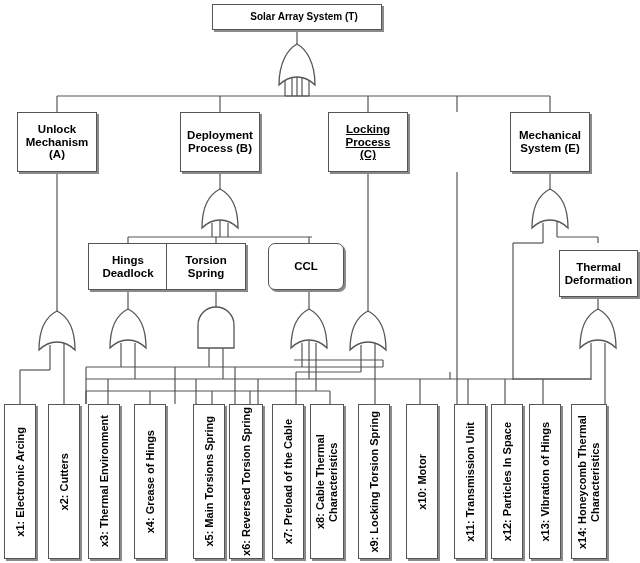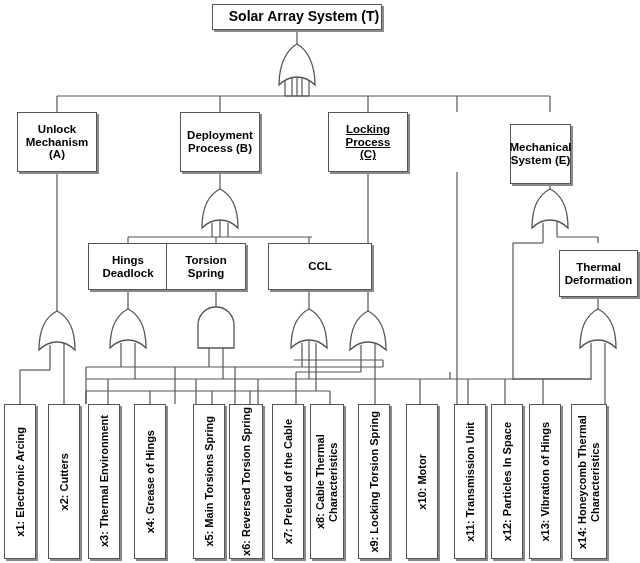--- a/index.html
+++ b/index.html
@@ -3,21 +3,21 @@
 <meta charset="utf-8">
 <style>
   html,body{margin:0;padding:0;background:#fff;}
   body{width:640px;height:563px;overflow:hidden;font-family:"Liberation Sans",sans-serif;}
   #stage{position:relative;width:640px;height:563px;background:#fff;}
   svg{position:absolute;left:0;top:0;}
   .node{position:absolute;background:#fff;border:1.3px solid #555;box-sizing:border-box;
         display:flex;align-items:center;justify-content:center;text-align:center;
         font-weight:bold;color:#000;line-height:1.12;}
   .node.shadow{box-shadow:2px 2px 0 #8a8a8a;}
-  .lvl0{font-size:14px;padding-left:14px;}
+  .lvl0{font-size:10px;padding-left:14px;}
   .lvl1{font-size:11.5px;}
   .lvl2{font-size:11.5px;}
   .leaf{font-size:11px;}
   .leaf .vtxt{writing-mode:vertical-rl;transform:rotate(180deg);white-space:normal;
               line-height:1.15;max-height:150px;}
 </style>
 </head>
 <body>
 
 <div id="stage">
@@ -128,25 +128,25 @@
       <line x1="543" y1="379" x2="543" y2="404"></line>
 
     </g>
   </svg>
 
   <div class="node lvl0 shadow" style="left:212px;top:4px;width:170px;height:26px;">Solar Array System (T)</div>
 
   <div class="node lvl1 shadow" style="left:17px;top:112px;width:80px;height:60px;padding:18px;">Unlock Mechanism (A)</div>
   <div class="node lvl1 shadow" style="left:180px;top:112px;width:80px;height:60px;padding:18px;">Deployment Process (B)</div>
   <div class="node lvl1 shadow" style="left:328px;top:112px;width:80px;height:60px;padding:8px;text-decoration:underline;">Locking Process (C)</div>
-  <div class="node lvl1 shadow" style="left:510px;top:124px;width:61px;height:60px;padding:12px;">Mechanical System (E)</div>
+  <div class="node lvl1 shadow" style="left:510px;top:112px;width:80px;height:60px;padding:12px;">Mechanical System (E)</div>
 
   <div class="node lvl2 shadow" style="left:88px;top:243px;width:80px;height:47px;padding:2px;">Hings Deadlock</div>
   <div class="node lvl2 shadow" style="left:166px;top:243px;width:80px;height:47px;padding:2px;">Torsion Spring</div>
-  <div class="node lvl2 shadow" style="left:268px;top:243px;width:104px;height:47px;padding:2px;">CCL</div>
+  <div class="node lvl2 shadow" style="left:268px;top:243px;width:76px;height:47px;padding:2px;border-radius:7px;">CCL</div>
   <div class="node lvl2 shadow" style="left:559px;top:243px;width:79px;height:47px;padding:2px;margin-top:7px;">Thermal Deformation</div>
 
   <div class="node leaf shadow" style="left:4px;top:404px;width:32px;height:155px;">
     <span class="vtxt">x1: Electronic Arcing</span>
     </div>
 
   <div class="node leaf shadow" style="left:48px;top:404px;width:32px;height:155px;">
     <span class="vtxt">x2: Cutters</span>
     </div>
 

